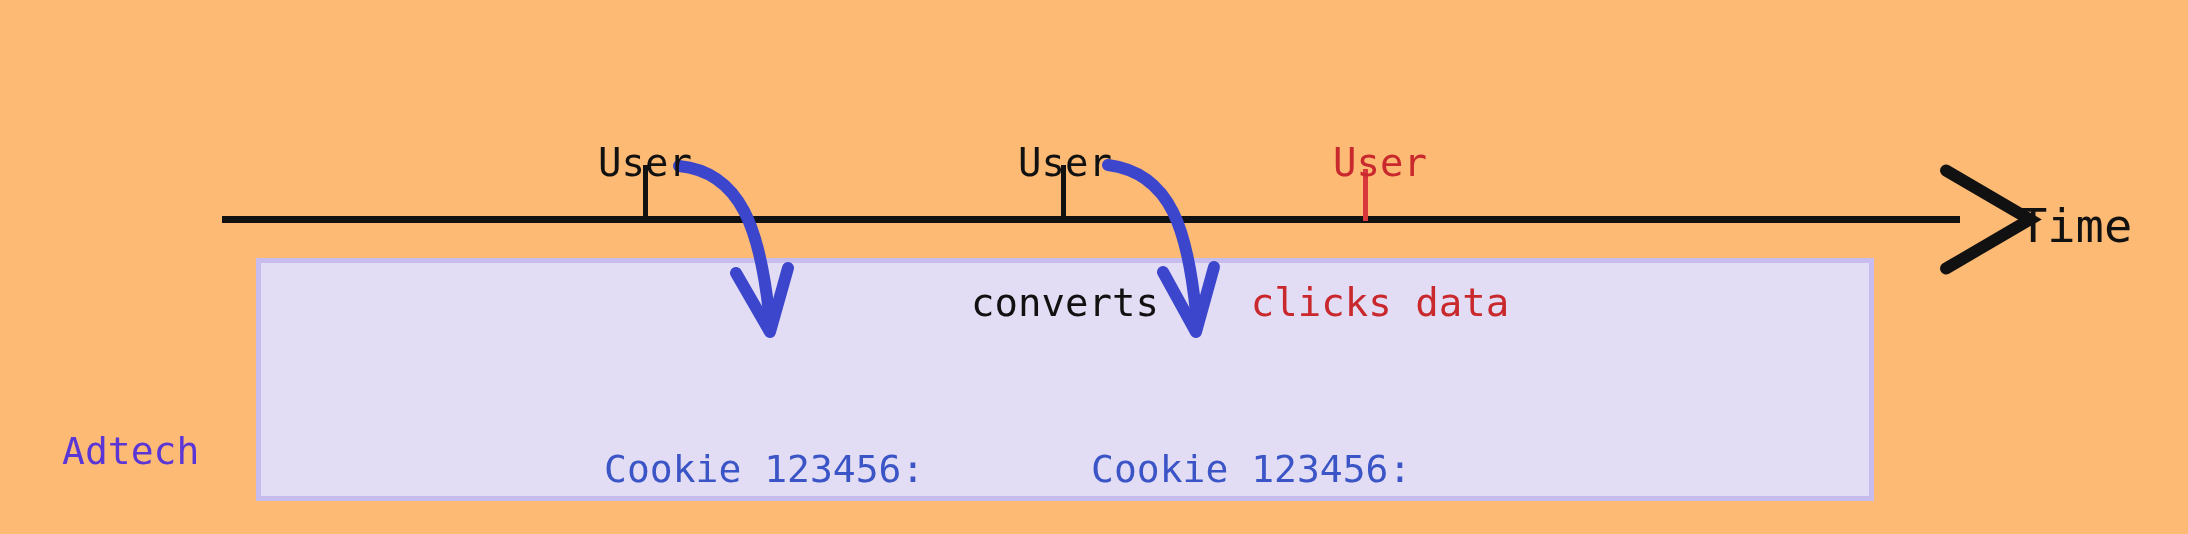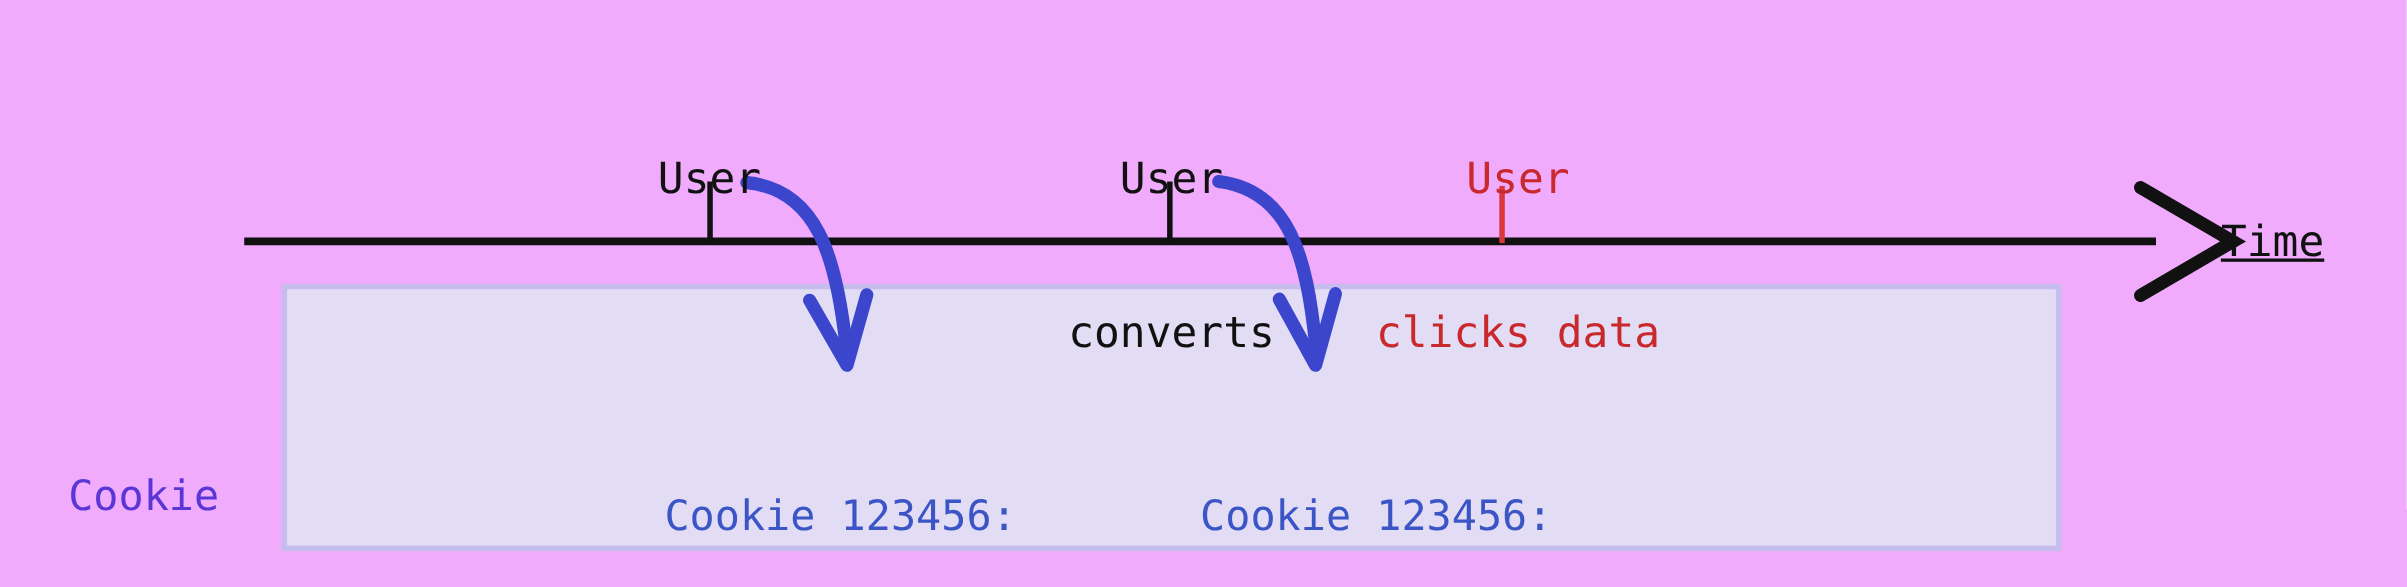--- a/index.html
+++ b/index.html
@@ -5,21 +5,21 @@
 <style>
   html, body {
     margin: 0;
     padding: 0;
     background: #ffffff;
   }
   #stage {
     position: relative;
     width: 2188px;
     height: 534px;
-    background: #f0abfc;
+    background: #fdba74;
     overflow: hidden;
     font-family: "DejaVu Sans Mono", "Liberation Mono", monospace;
   }
   .svg-layer {
     position: absolute;
     left: 0;
     top: 0;
     width: 2188px;
     height: 534px;
   }
@@ -44,24 +44,23 @@
     font-size: 38px;
     line-height: 1.26;
     color: #5B36D6;
     text-align: left;
     white-space: pre;
   }
 
   
   .axis-caption {
     position: absolute;
-    font-size: 39px;
+    font-size: 47px;
     color: #111111;
     white-space: pre;
-    text-decoration: underline;
   }
 
   
   .log-entry {
     position: absolute;
     font-size: 38px;
     line-height: 1.28;
     color: #3B55C6;
     white-space: pre;
     text-align: left;
@@ -110,21 +109,21 @@
   </div>
 
   <div class="lbl event-label red" style="left:1210px; top:46px; width:340px;">
     <div>User</div>
     <div>clicks data</div>
   </div>
 
   <div class="axis-caption" style="left:2019px; top:198px;">Time</div>
 
   <div class="side-label" style="left:62px; top:332px; width:200px;">
-    <div>Cookie</div>
+    <div>Adtech</div>
     
   </div>
 
   <div class="log-entry" style="left:604px; top:348px;">
     <div>Cookie 123456:</div>
     
   </div>
 
   <div class="log-entry" style="left:1091px; top:348px;">
     <div>Cookie 123456:</div>

